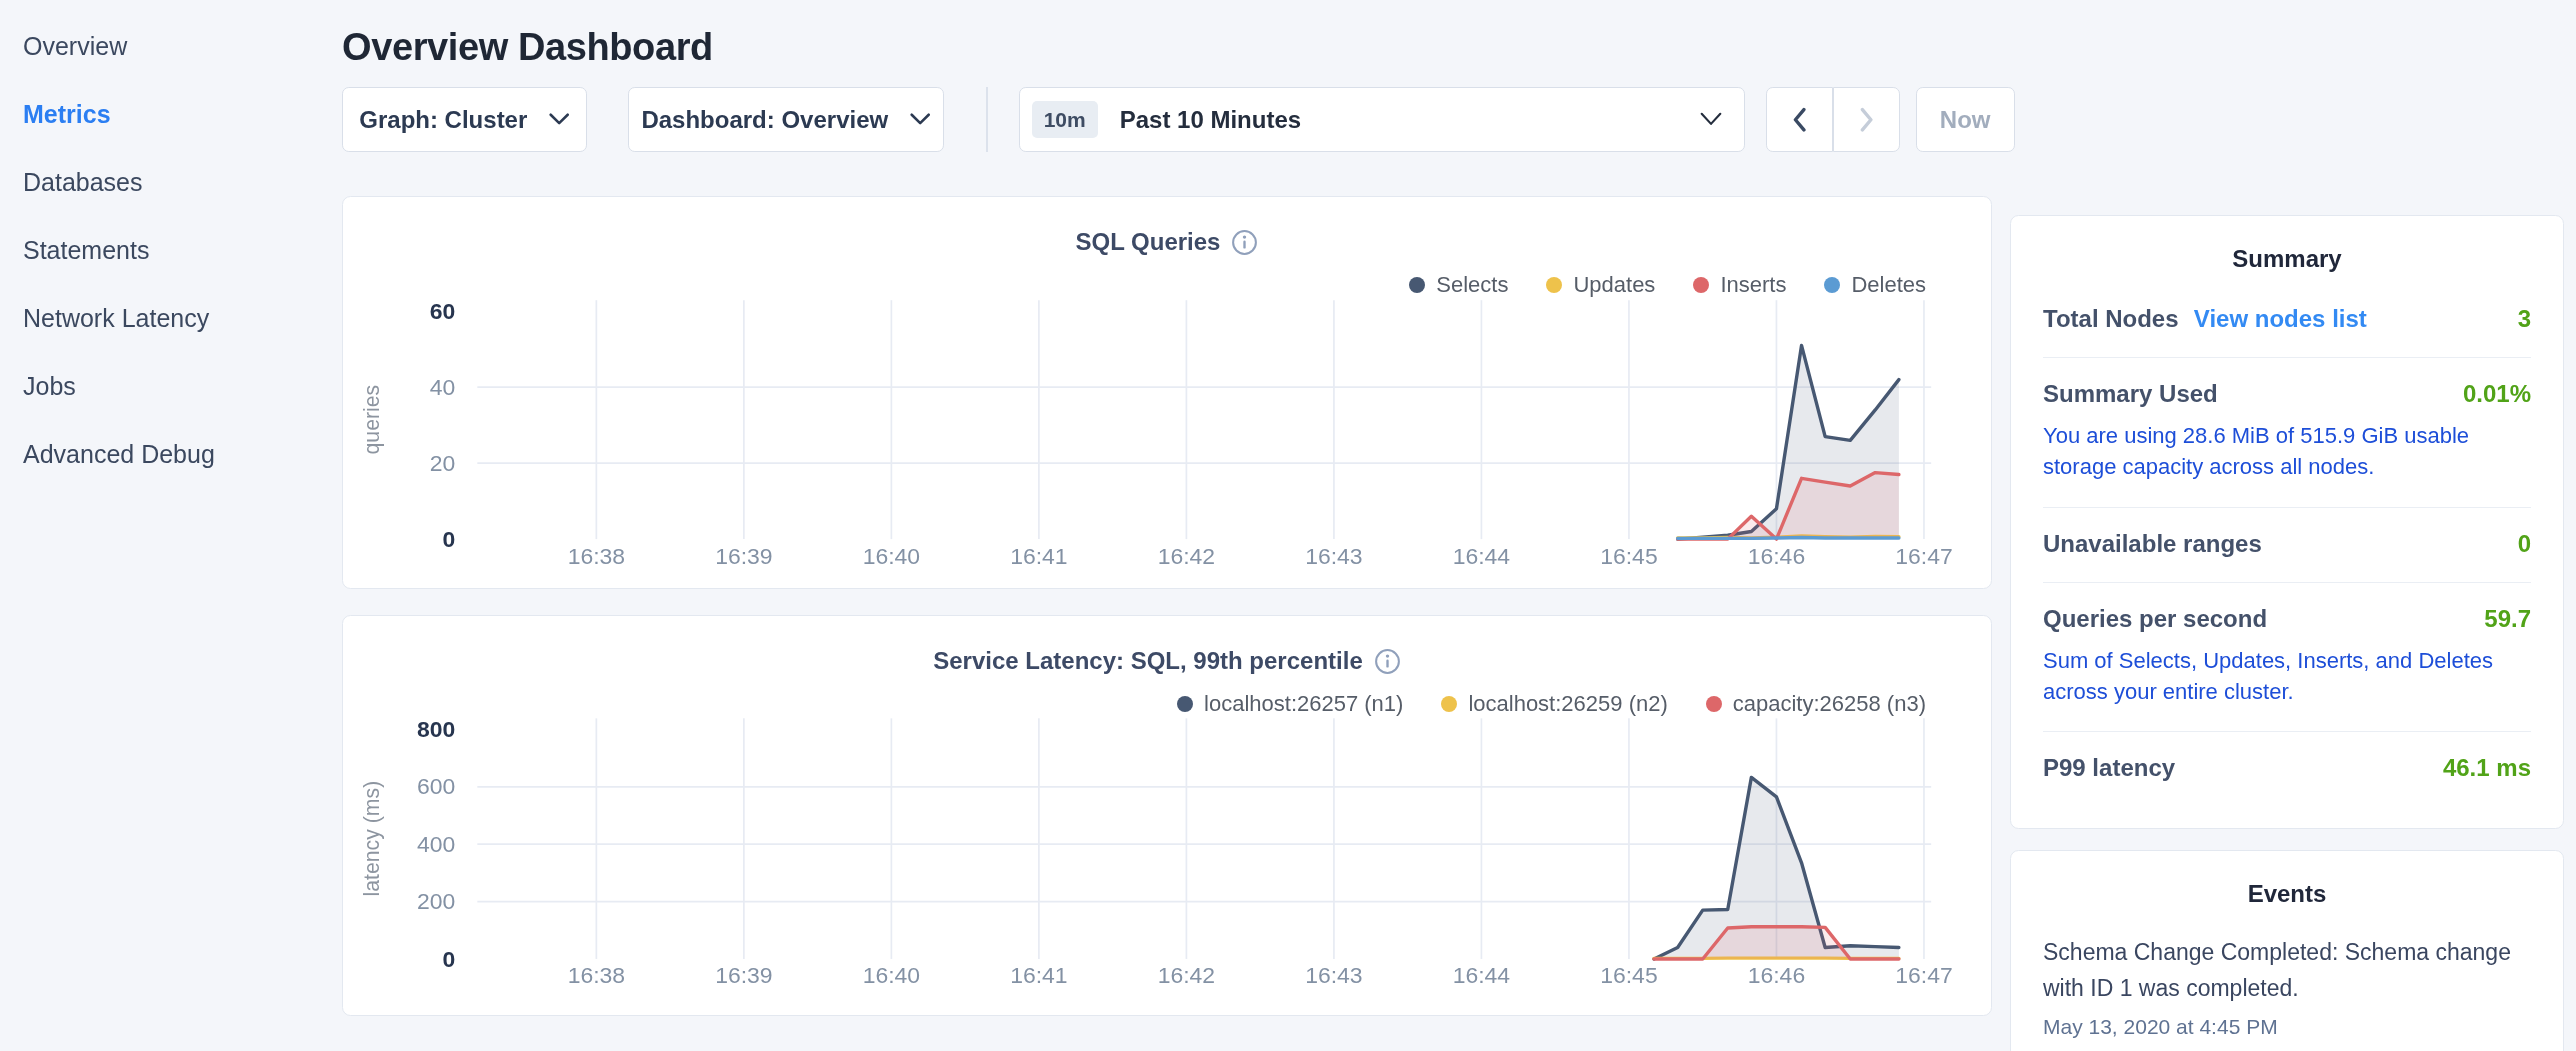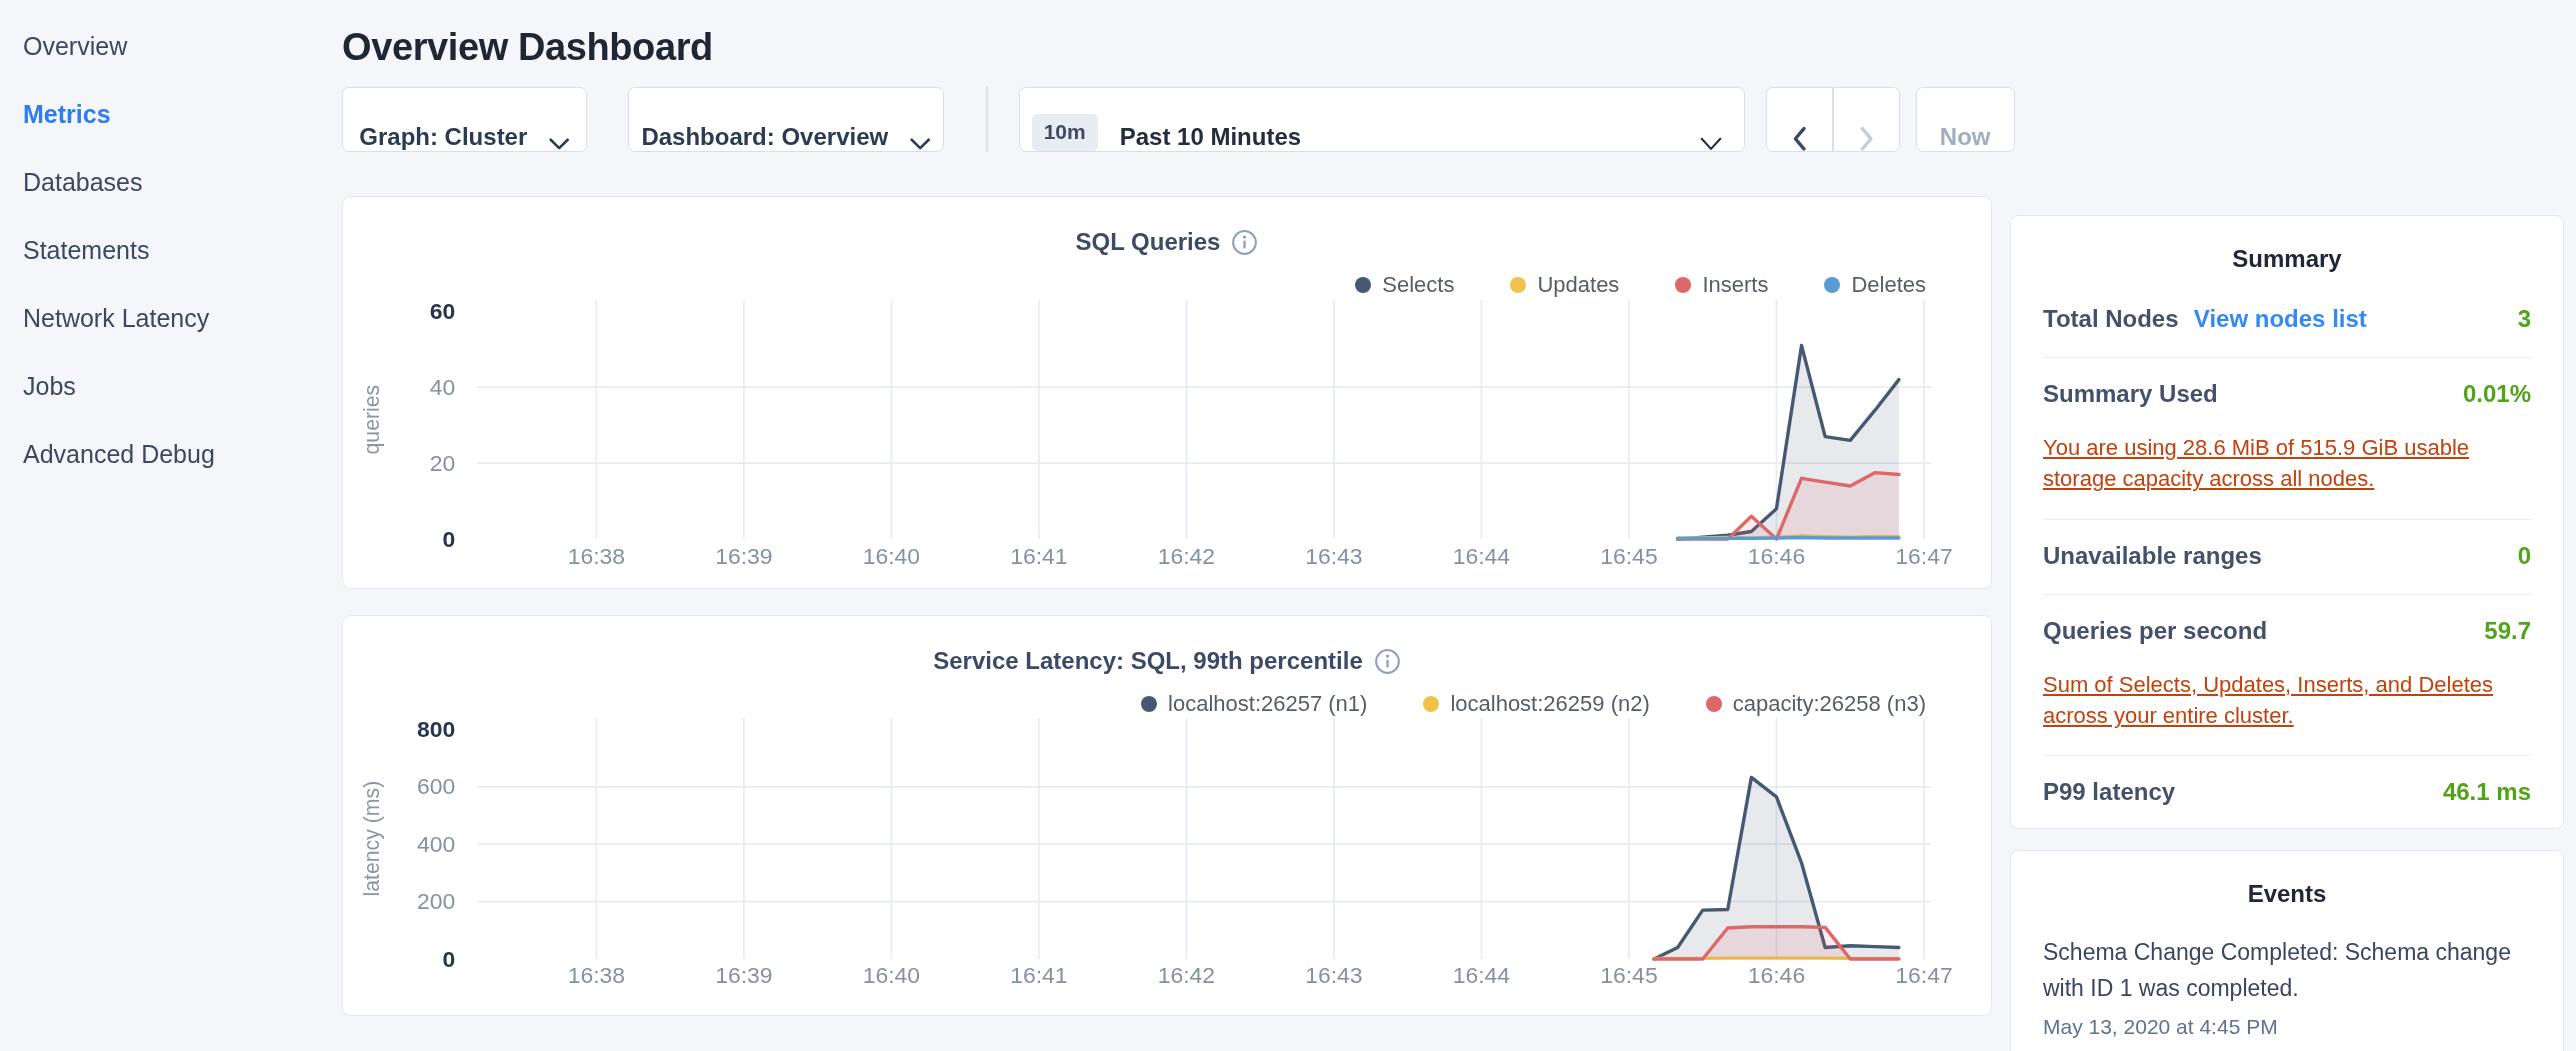--- a/index.html
+++ b/index.html
@@ -14,21 +14,21 @@
                 font-size:25px; color:#3b485f; cursor:pointer; }
   .sidebar li.active { color:#2b7ef2; font-weight:bold; }
 
   
   .main { width:1650px; flex:none; position:relative; }
   .page-title { margin-top:25.5px; font-size:38px; font-weight:700; color:#1f2735; letter-spacing:-0.4px; }
 
   .controls { display:flex; align-items:center; margin-top:18.7px; height:65px; }
   .controls > * { flex:none; }
   .btn { height:65px; background:#fff; border:1.7px solid #d9dfe9; border-radius:6.8px;
-         display:inline-flex; align-items:flex-end; font-size:24px; font-weight:700;
+         display:inline-flex; align-items:center; font-size:24px; font-weight:700;
          color:#2c3a52; cursor:pointer; font-family:inherit; }
   .dd1 { width:245px; justify-content:center; gap:22px; }
   .dd2 { width:316px; justify-content:center; gap:22px; margin-left:41px; }
   .vdivider { width:1.7px; height:65px; background:#dce2ec; margin-left:42px; margin-right:31px; }
   .timescale { width:726px; padding:0 22px 0 12px; }
   .ts-badge { background:#e8edf3; border-radius:5.1px; padding:6.8px 12px; font-size:21px;
               font-weight:700; color:#3e4c63; margin-right:22px; }
   .ts-label { font-size:24px; font-weight:700; color:#242d3d; }
   .ts-caret { margin-left:auto; }
   .pager { display:flex; margin-left:21px; }
@@ -36,37 +36,37 @@
   .pager .prev { border-radius:6.8px 0 0 6.8px; border-right-width:0.9px; }
   .pager .next { border-radius:0 6.8px 6.8px 0; border-left-width:0.9px; cursor:default; }
   .now { margin-left:16px; width:99px; justify-content:center; color:#a2adbd; cursor:default; }
 
   
   .chart-card { position:relative; background:#fff; border:1.7px solid #e3e8f0; border-radius:8.5px; }
   .card-sql { margin-top:44px; height:393px; }
   .card-latency { margin-top:26px; height:401px; }
   .chart-title-row { display:flex; justify-content:center; align-items:center; gap:11px; margin-top:31px; }
   .chart-title { font-size:24px; font-weight:700; color:#3d4a66; }
-  .legend { position:absolute; right:65px; top:75px; display:flex; gap:56px; }
+  .legend { position:absolute; right:65px; top:75px; display:flex; gap:38px; }
   .legend-item { display:flex; align-items:center; gap:11px; font-size:22px; color:#565d68; }
   .dot { width:16px; height:16px; border-radius:50%; background:#999; flex:none; }
   svg.plot { position:absolute; left:0; top:98px; }
 
   
   .rightcol { flex:1; padding:215px 12px 0 18px; }
   .panel { background:#fff; border:1.7px solid #e3e8f0; border-radius:8.5px; }
   .panel h2 { text-align:center; font-size:24px; font-weight:700; color:#20273a; margin:29px 0 10.2px; }
   .summary { height:614px; padding:0 32px; }
   .srow { padding:22px 0 24px; border-bottom:1.7px solid #eaeef4; }
   .srow:last-child { border-bottom:none; }
   .srow-main { display:flex; align-items:baseline; }
   .srow-label { font-size:24px; font-weight:700; color:#44516a; white-space:nowrap; }
   .srow-link { font-size:24px; font-weight:700; color:#338af3; margin-left:15.3px; cursor:pointer; white-space:nowrap; }
   .srow-value { margin-left:auto; font-size:24px; font-weight:700; color:#51a318; white-space:nowrap; }
-  .srow-sub { margin-top:24px; font-size:22px; color:#c2410c; line-height:1.42;text-decoration:underline; }
+  .srow-sub { margin-top:12px; font-size:22px; color:#1d4ed8; line-height:1.42; }
   .events { margin-top:21px; min-height:201px; padding:0 32px 37px; }
   .event-text { margin-top:25.5px; font-size:23px; color:#3a4660; line-height:1.58; }
   .event-ts { margin-top:8.5px; font-size:21px; color:#5f7292; }
 </style>
 </head>
 <body>
 
 <div class="layout">
 
   <nav class="sidebar">

